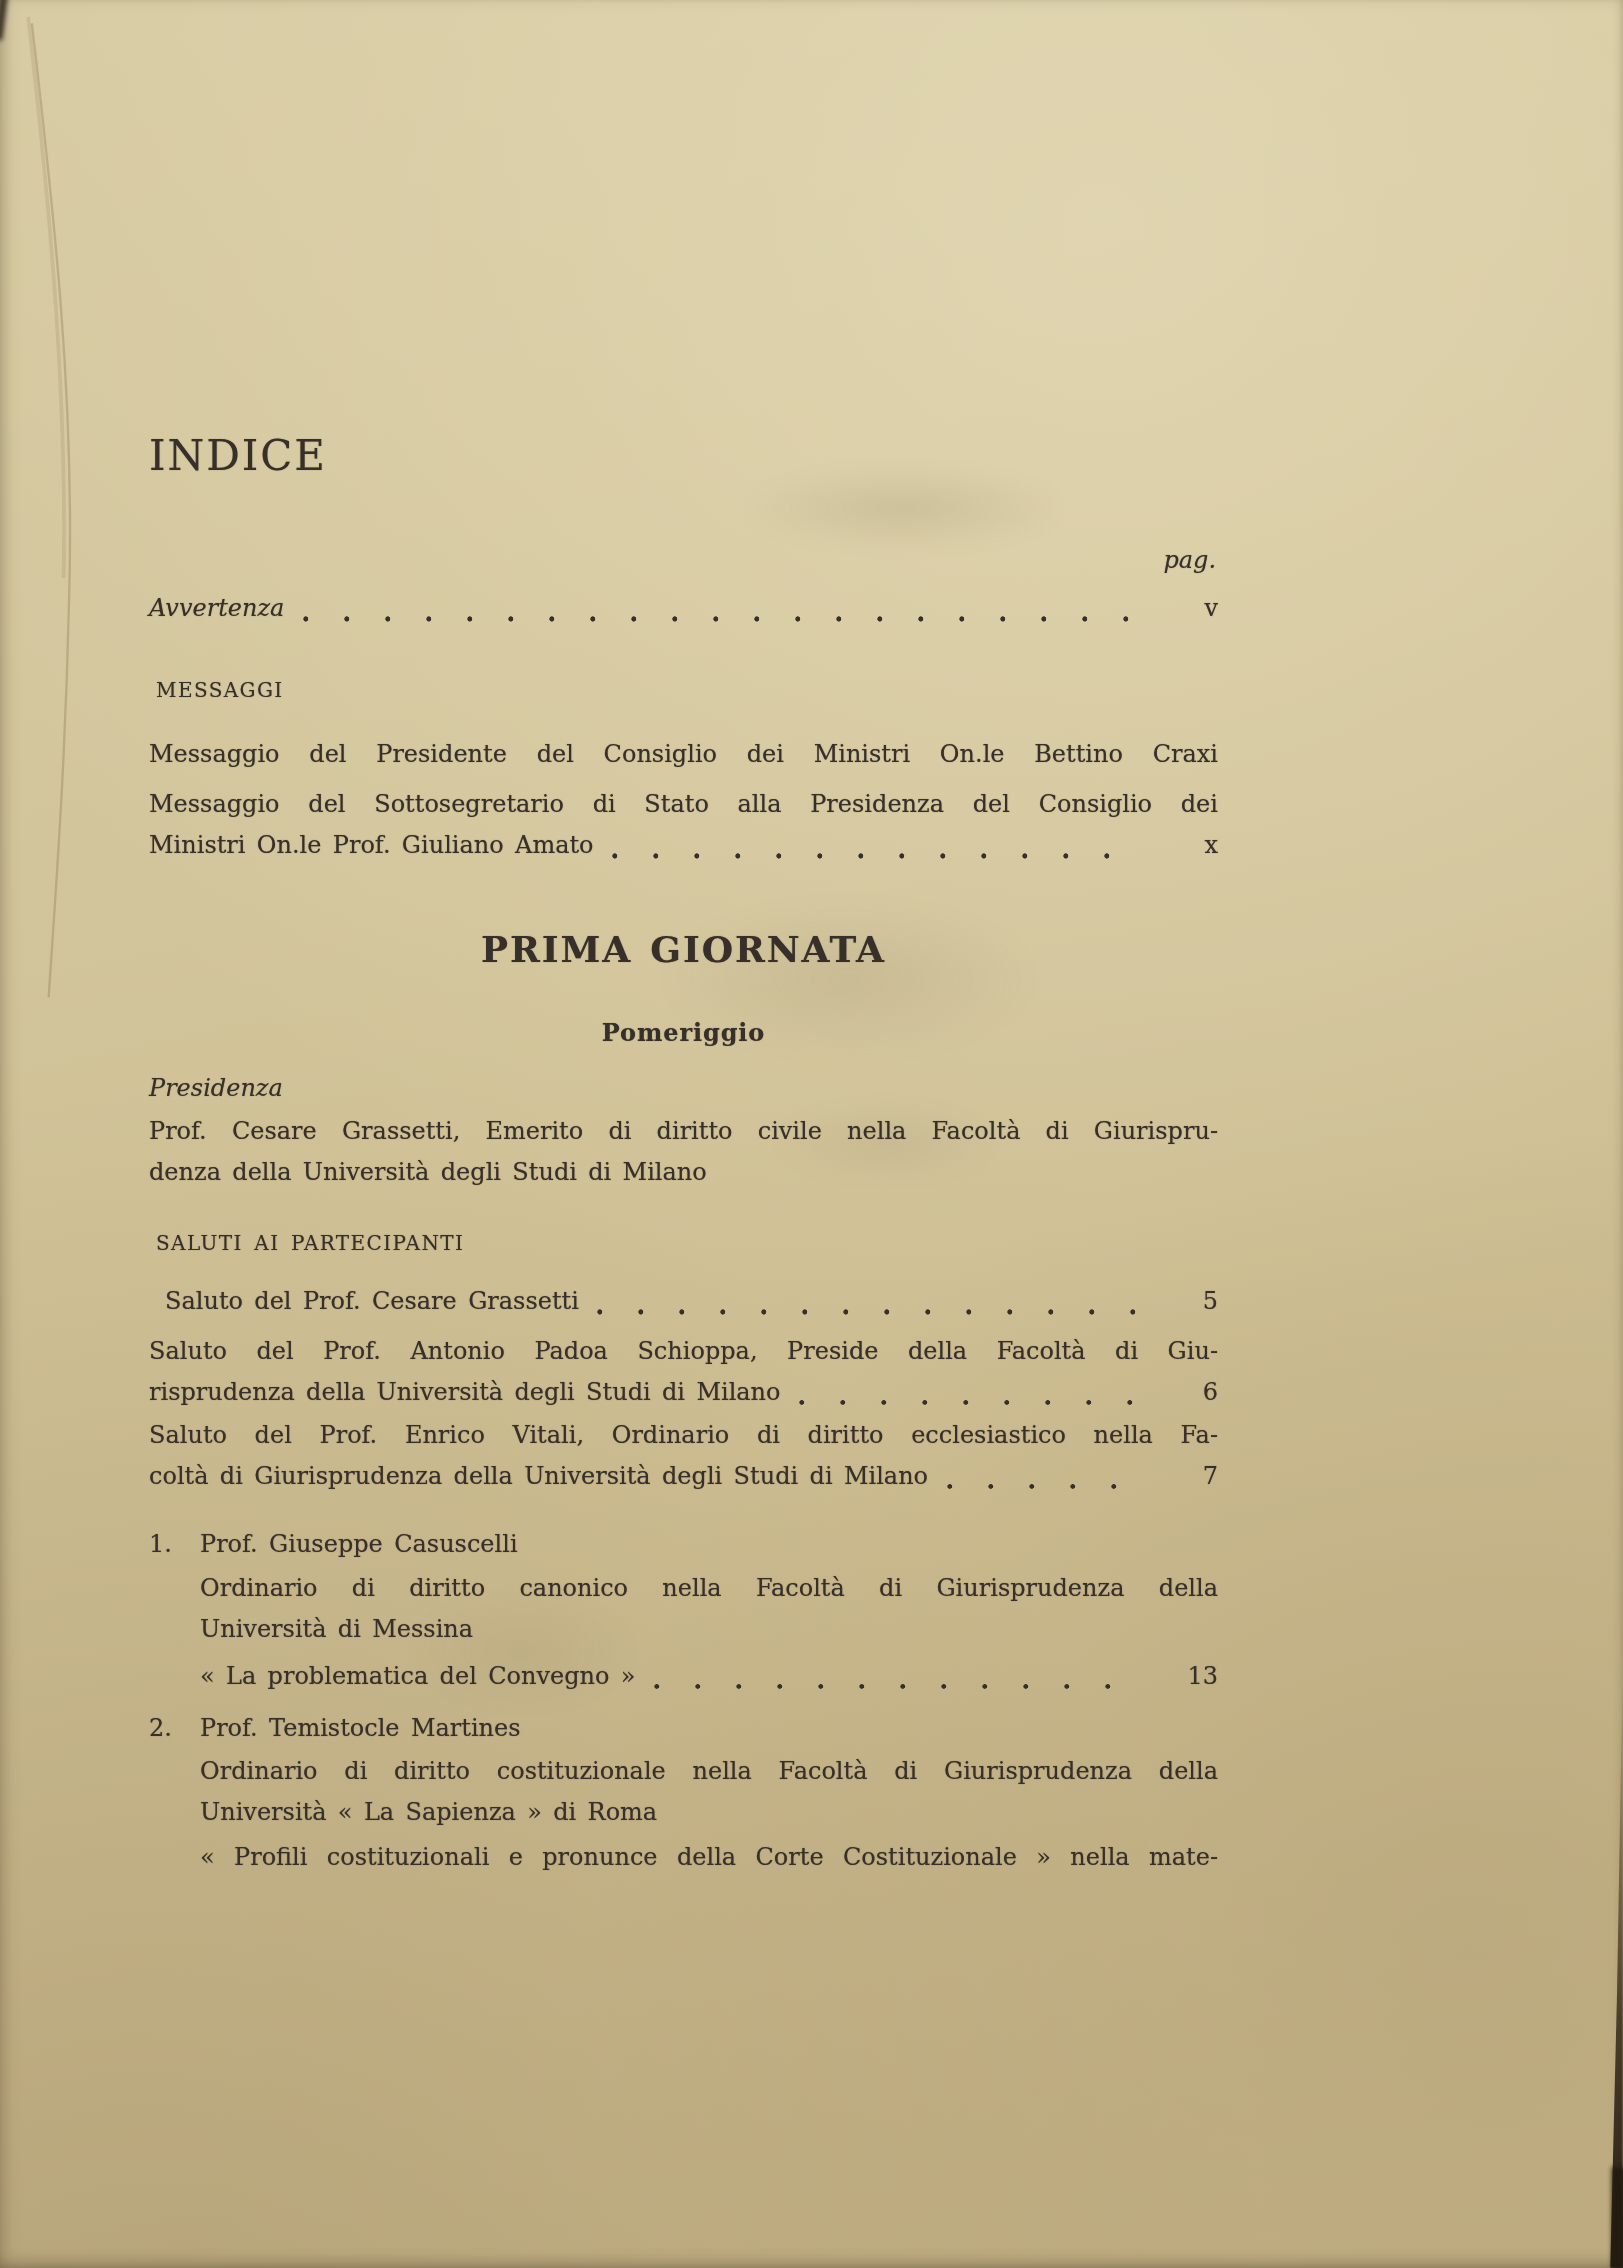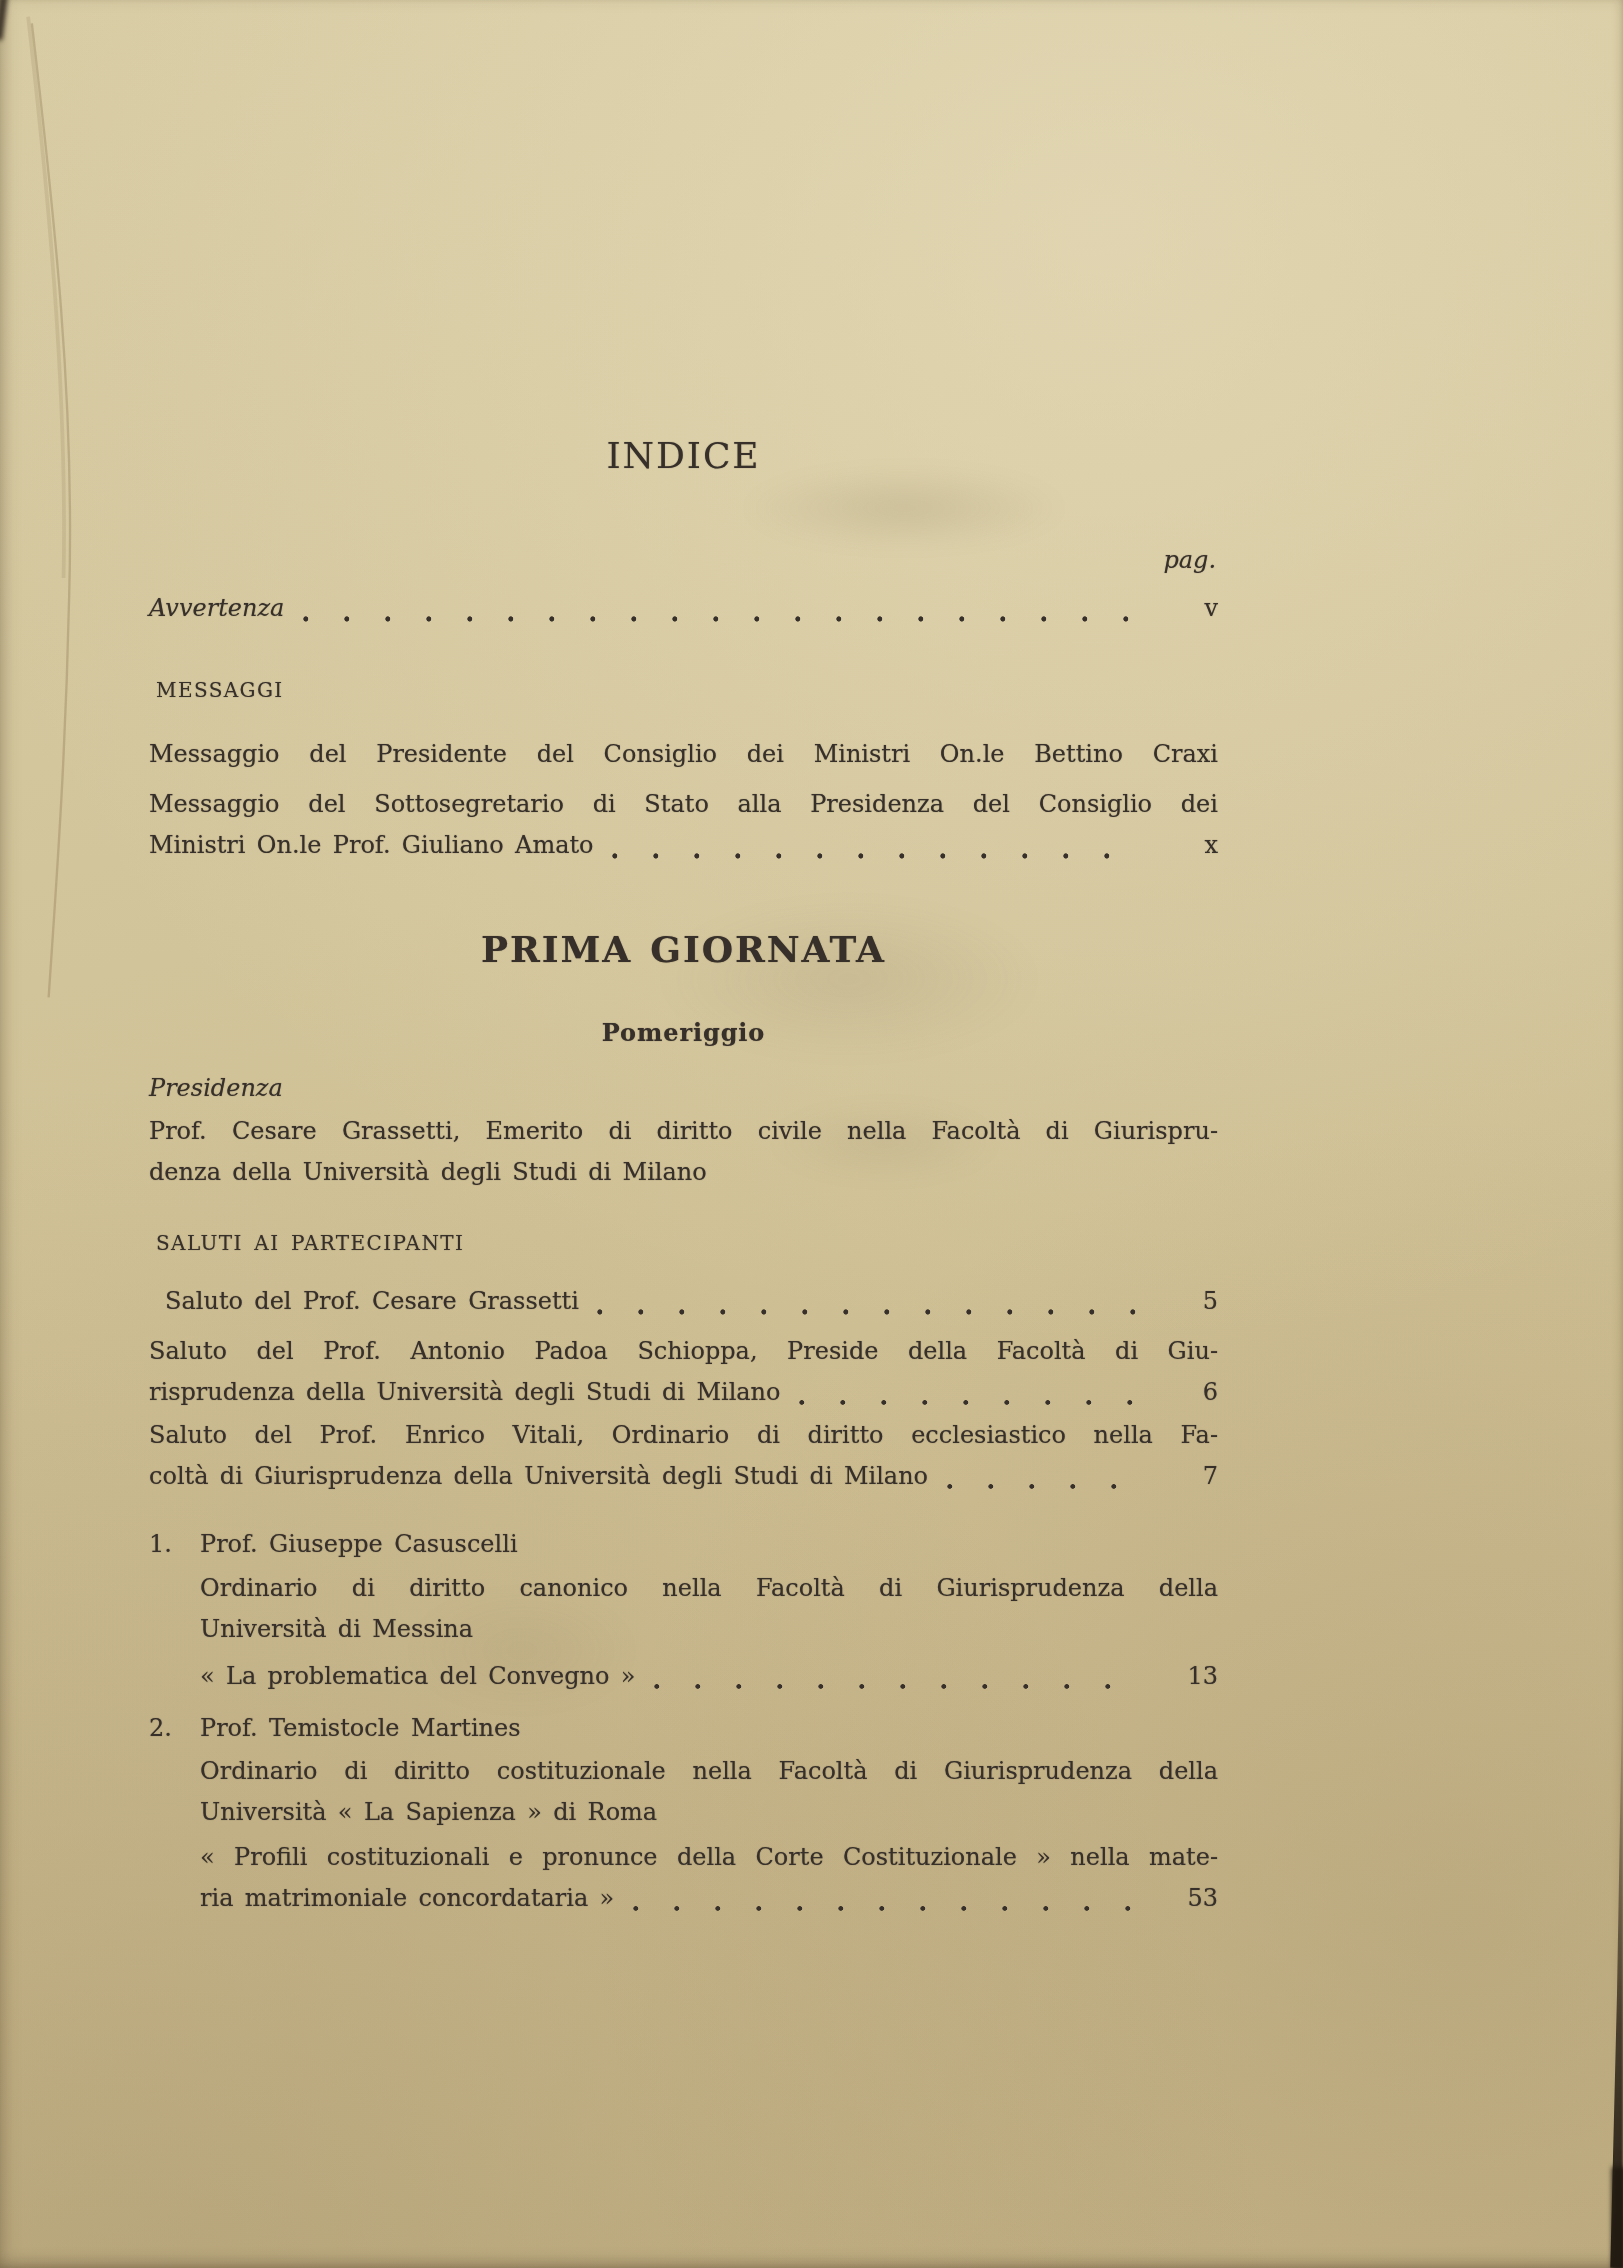--- a/index.html
+++ b/index.html
@@ -48,22 +48,22 @@
   .sm4{left:401px;top:1585px;width:242px;height:131px;opacity:.08;}
 
   .content{
     position:absolute;left:149px;top:0;width:1069px;
     padding-top:433px;
     font-size:24px;line-height:41px;
     word-spacing:3.7px;
     text-shadow:0 0 1.1px rgba(55,47,38,0.55);
   }
   .title{
-    margin:0 0 65px 0;text-align:center;
-    font-size:36px;line-height:45px;font-weight:normal;letter-spacing:1.9px;
+    margin:0 0 65px 0;text-align:left;
+    font-size:42px;line-height:45px;font-weight:normal;letter-spacing:1.9px;
   }
   .pag-row{text-align:right;line-height:34px;margin:0 1.9px 11.2px 0;}
   .italic{font-style:italic;}
   .bold{font-weight:bold;}
   .heading{
     margin:7px;font-weight:normal;font-size:20px;line-height:41px;letter-spacing:1.4px;
   }
   .center{text-align:center;}
   .jline{text-align:justify;text-align-last:justify;}
   .leader-row{display:flex;align-items:baseline;}
@@ -202,25 +202,20 @@
         <span class="rel-num">2.</span>
         <span>Prof. Temistocle Martines</span>
       </div>
       <div class="rel-body">
         <div class="mb-affil2">
           <div class="jline">Ordinario di diritto costituzionale nella Facoltà di Giurisprudenza della</div>
           <div>Università « La Sapienza » di Roma</div>
         </div>
         <div>
           <div class="jline">« Profili costituzionali e pronunce della Corte Costituzionale » nella mate-</div>
-          <div class="leader-row">
-            <span class="lbl">ria matrimoniale concordataria »</span>
-            <span class="leader"></span>
-            <span class="pagenum">53</span>
-          </div>
         </div>
       </div>
     </div>
 
   </div>
 
   <div class="vignette"></div>
   <div class="right-edge"></div>
   <div class="corner-dark"></div>
   <div class="tl-sliver"></div>

